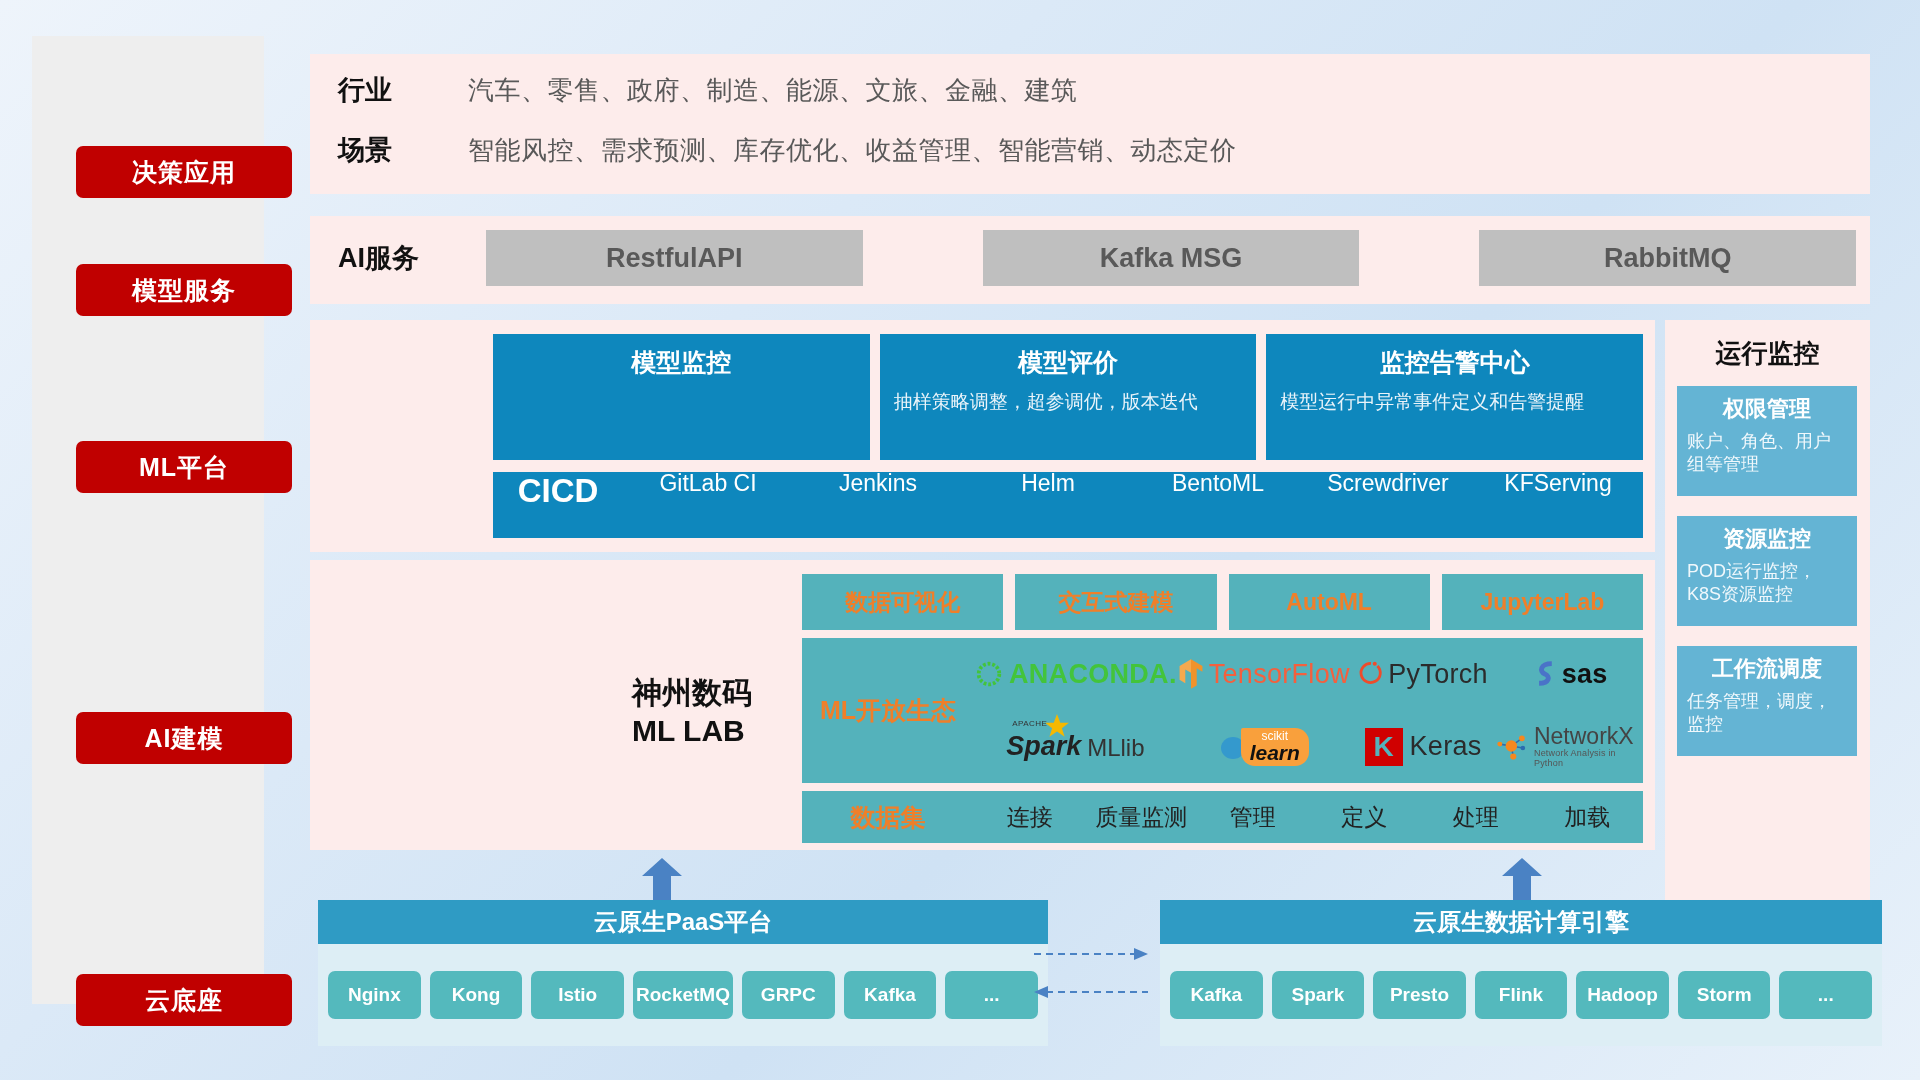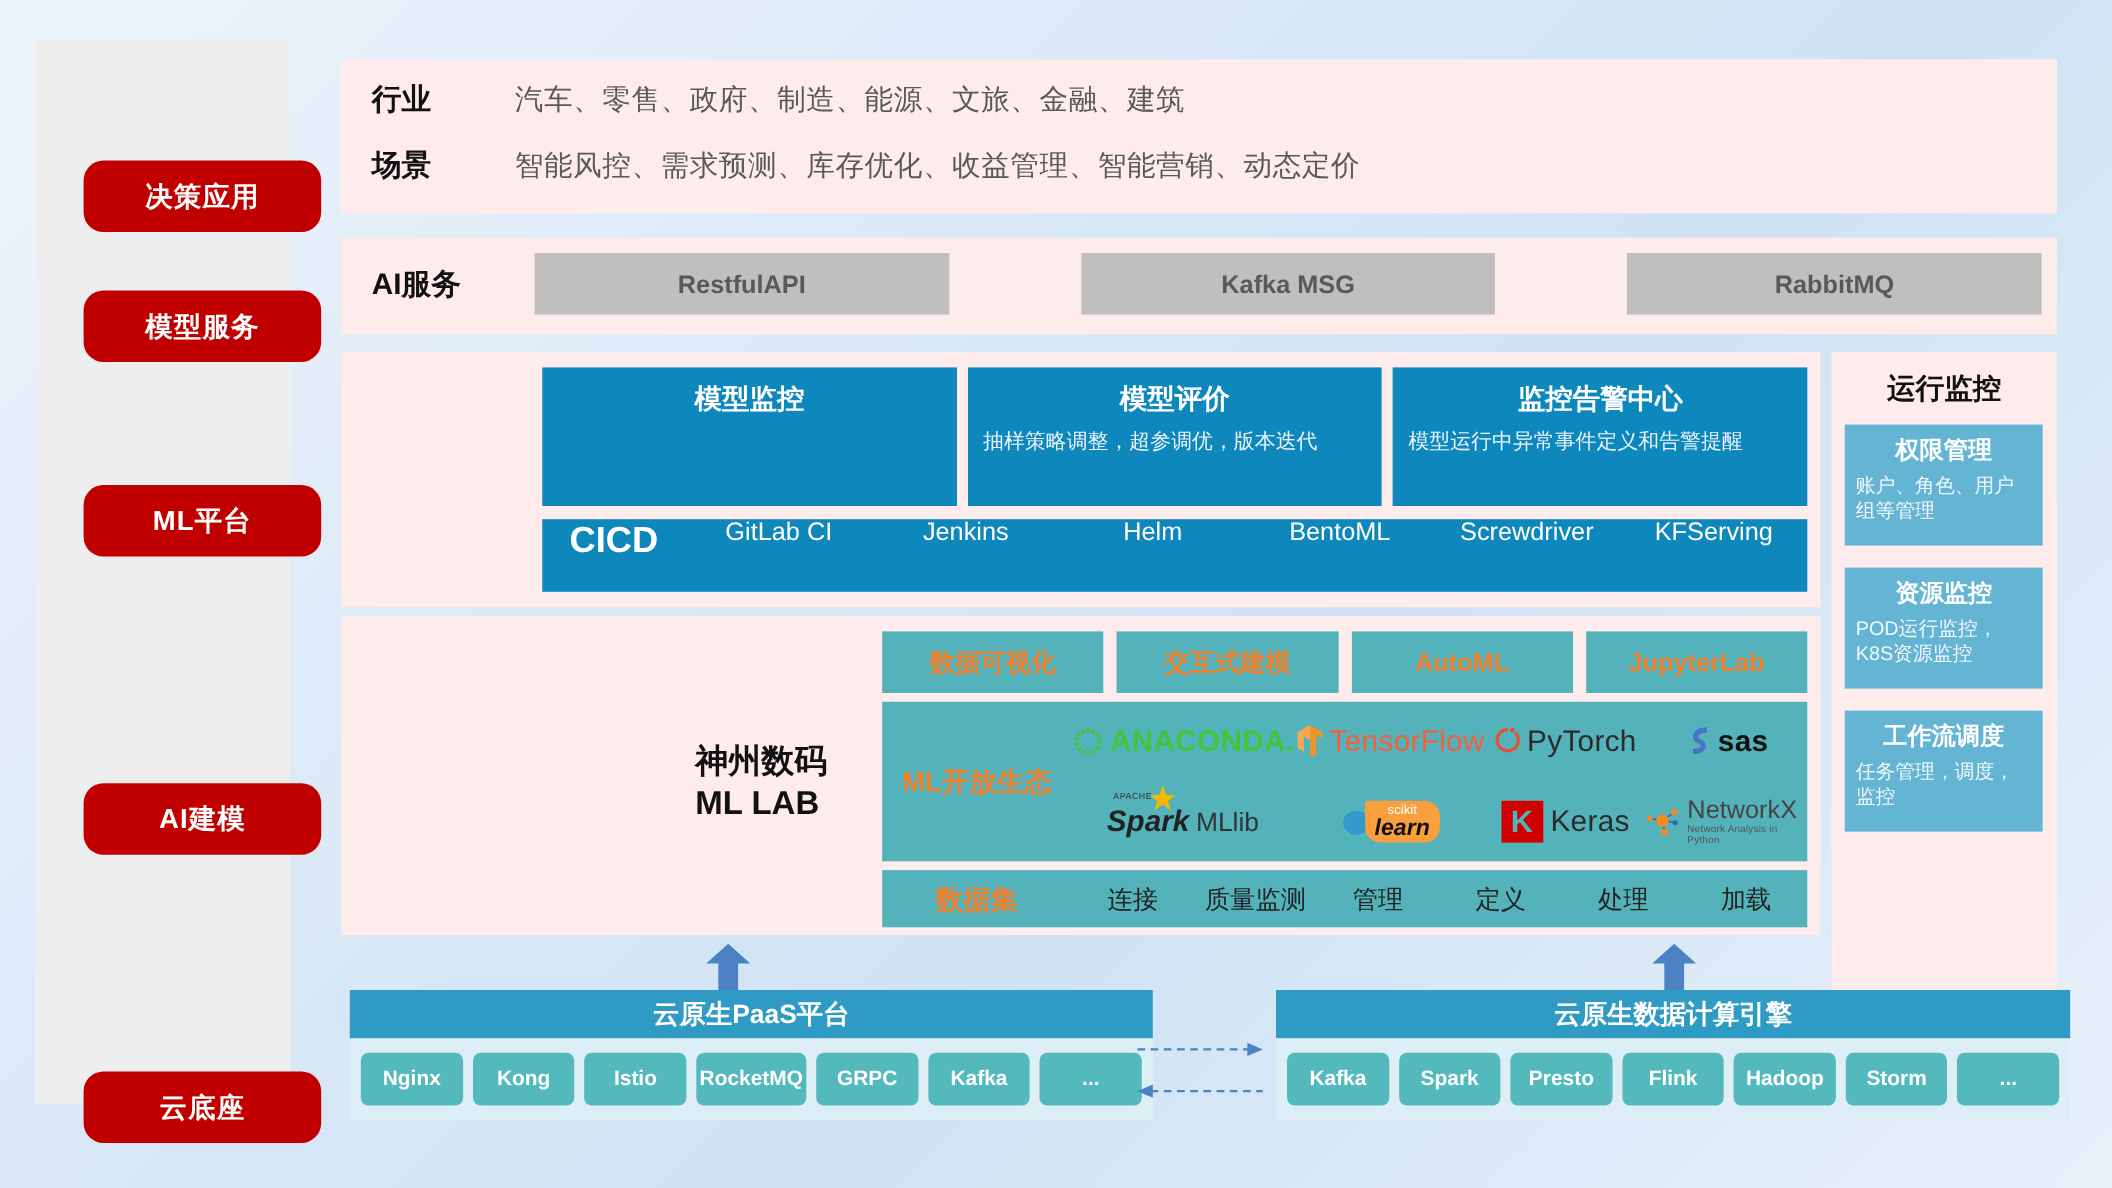--- a/index.html
+++ b/index.html
@@ -10,21 +10,21 @@
     position:relative;
   }
   .canvas{position:absolute;inset:0;}
 
   
   .rail{
     position:absolute;left:32px;top:36px;width:232px;height:968px;
     background:#eeeeee;
   }
   .rail-chip{
-    position:absolute;left:44px;width:216px;height:65px;border-radius:18px;
+    position:absolute;left:44px;width:216px;height:52px;border-radius:7px;
     background:#c00000;color:#ffffff;display:flex;align-items:center;justify-content:center;
     font-size:25px;font-weight:bold;letter-spacing:1px;
   }
   .chip-1{top:110px}
   .chip-2{top:228px}
   .chip-3{top:405px}
   .chip-4{top:676px}
   .chip-5{top:938px}
 
   
@@ -35,21 +35,21 @@
   .top-line{position:absolute;display:flex;align-items:center;}
   .top-line .lbl{width:130px;font-size:27px;font-weight:bold;color:#111;}
   .top-line .val{font-size:26px;color:#595959;letter-spacing:.5px;}
 
   
   .ai-panel{left:310px;top:216px;width:1560px;height:88px;}
   .ai-label{position:absolute;left:28px;top:24px;font-size:27px;font-weight:bold;color:#111;}
   .ai-chips{position:absolute;left:176px;top:14px;right:14px;display:flex;gap:120px;}
   .ai-chip{
     flex:1;height:56px;background:#bfbfbf;color:#595959;
-    display:flex;align-items:center;justify-content:center;font-size:23px;font-weight:bold;
+    display:flex;align-items:center;justify-content:center;font-size:27px;font-weight:bold;
   }
 
   
   .ml-panel{left:310px;top:320px;width:1345px;height:232px;}
   .ml-label{position:absolute;left:330px;top:95px;font-size:34px;font-weight:bold;color:#111;}
   .ml-cards{position:absolute;left:183px;top:14px;right:12px;display:flex;gap:10px;}
   .ml-card{
     flex:1;height:126px;background:#0e87bd;color:#fff;padding:10px 14px;box-sizing:border-box;
   }
   .ml-card h4{margin:2px 0 10px;font-size:25px;text-align:center;font-weight:bold;}
@@ -91,21 +91,21 @@
   .mon-1{top:66px;height:110px}
   .mon-2{top:196px;height:110px}
   .mon-3{top:326px;height:110px}
 
   
   .cloud-group{position:absolute;}
   .cloud-head{
     height:44px;background:#2f9bc4;color:#fff;display:flex;align-items:center;justify-content:center;
     font-size:24px;font-weight:bold;
   }
-  .cloud-body{background:#ddeef5;padding:13px 10px;display:flex;gap:9px;}
+  .cloud-body{background:#ddeef5;padding:27px 10px;display:flex;gap:9px;}
   .cloud-chip{
     flex:1;height:48px;border-radius:7px;background:#54b9bd;color:#fff;
     display:flex;align-items:center;justify-content:center;text-align:center;
     font-size:19px;font-weight:bold;line-height:1.05;padding:0 3px;box-sizing:border-box;
   }
 
   .dashed-pair{position:absolute;left:1030px;top:940px;width:120px;height:70px;}
 
   
   .logo{display:flex;align-items:center;justify-content:center;}

